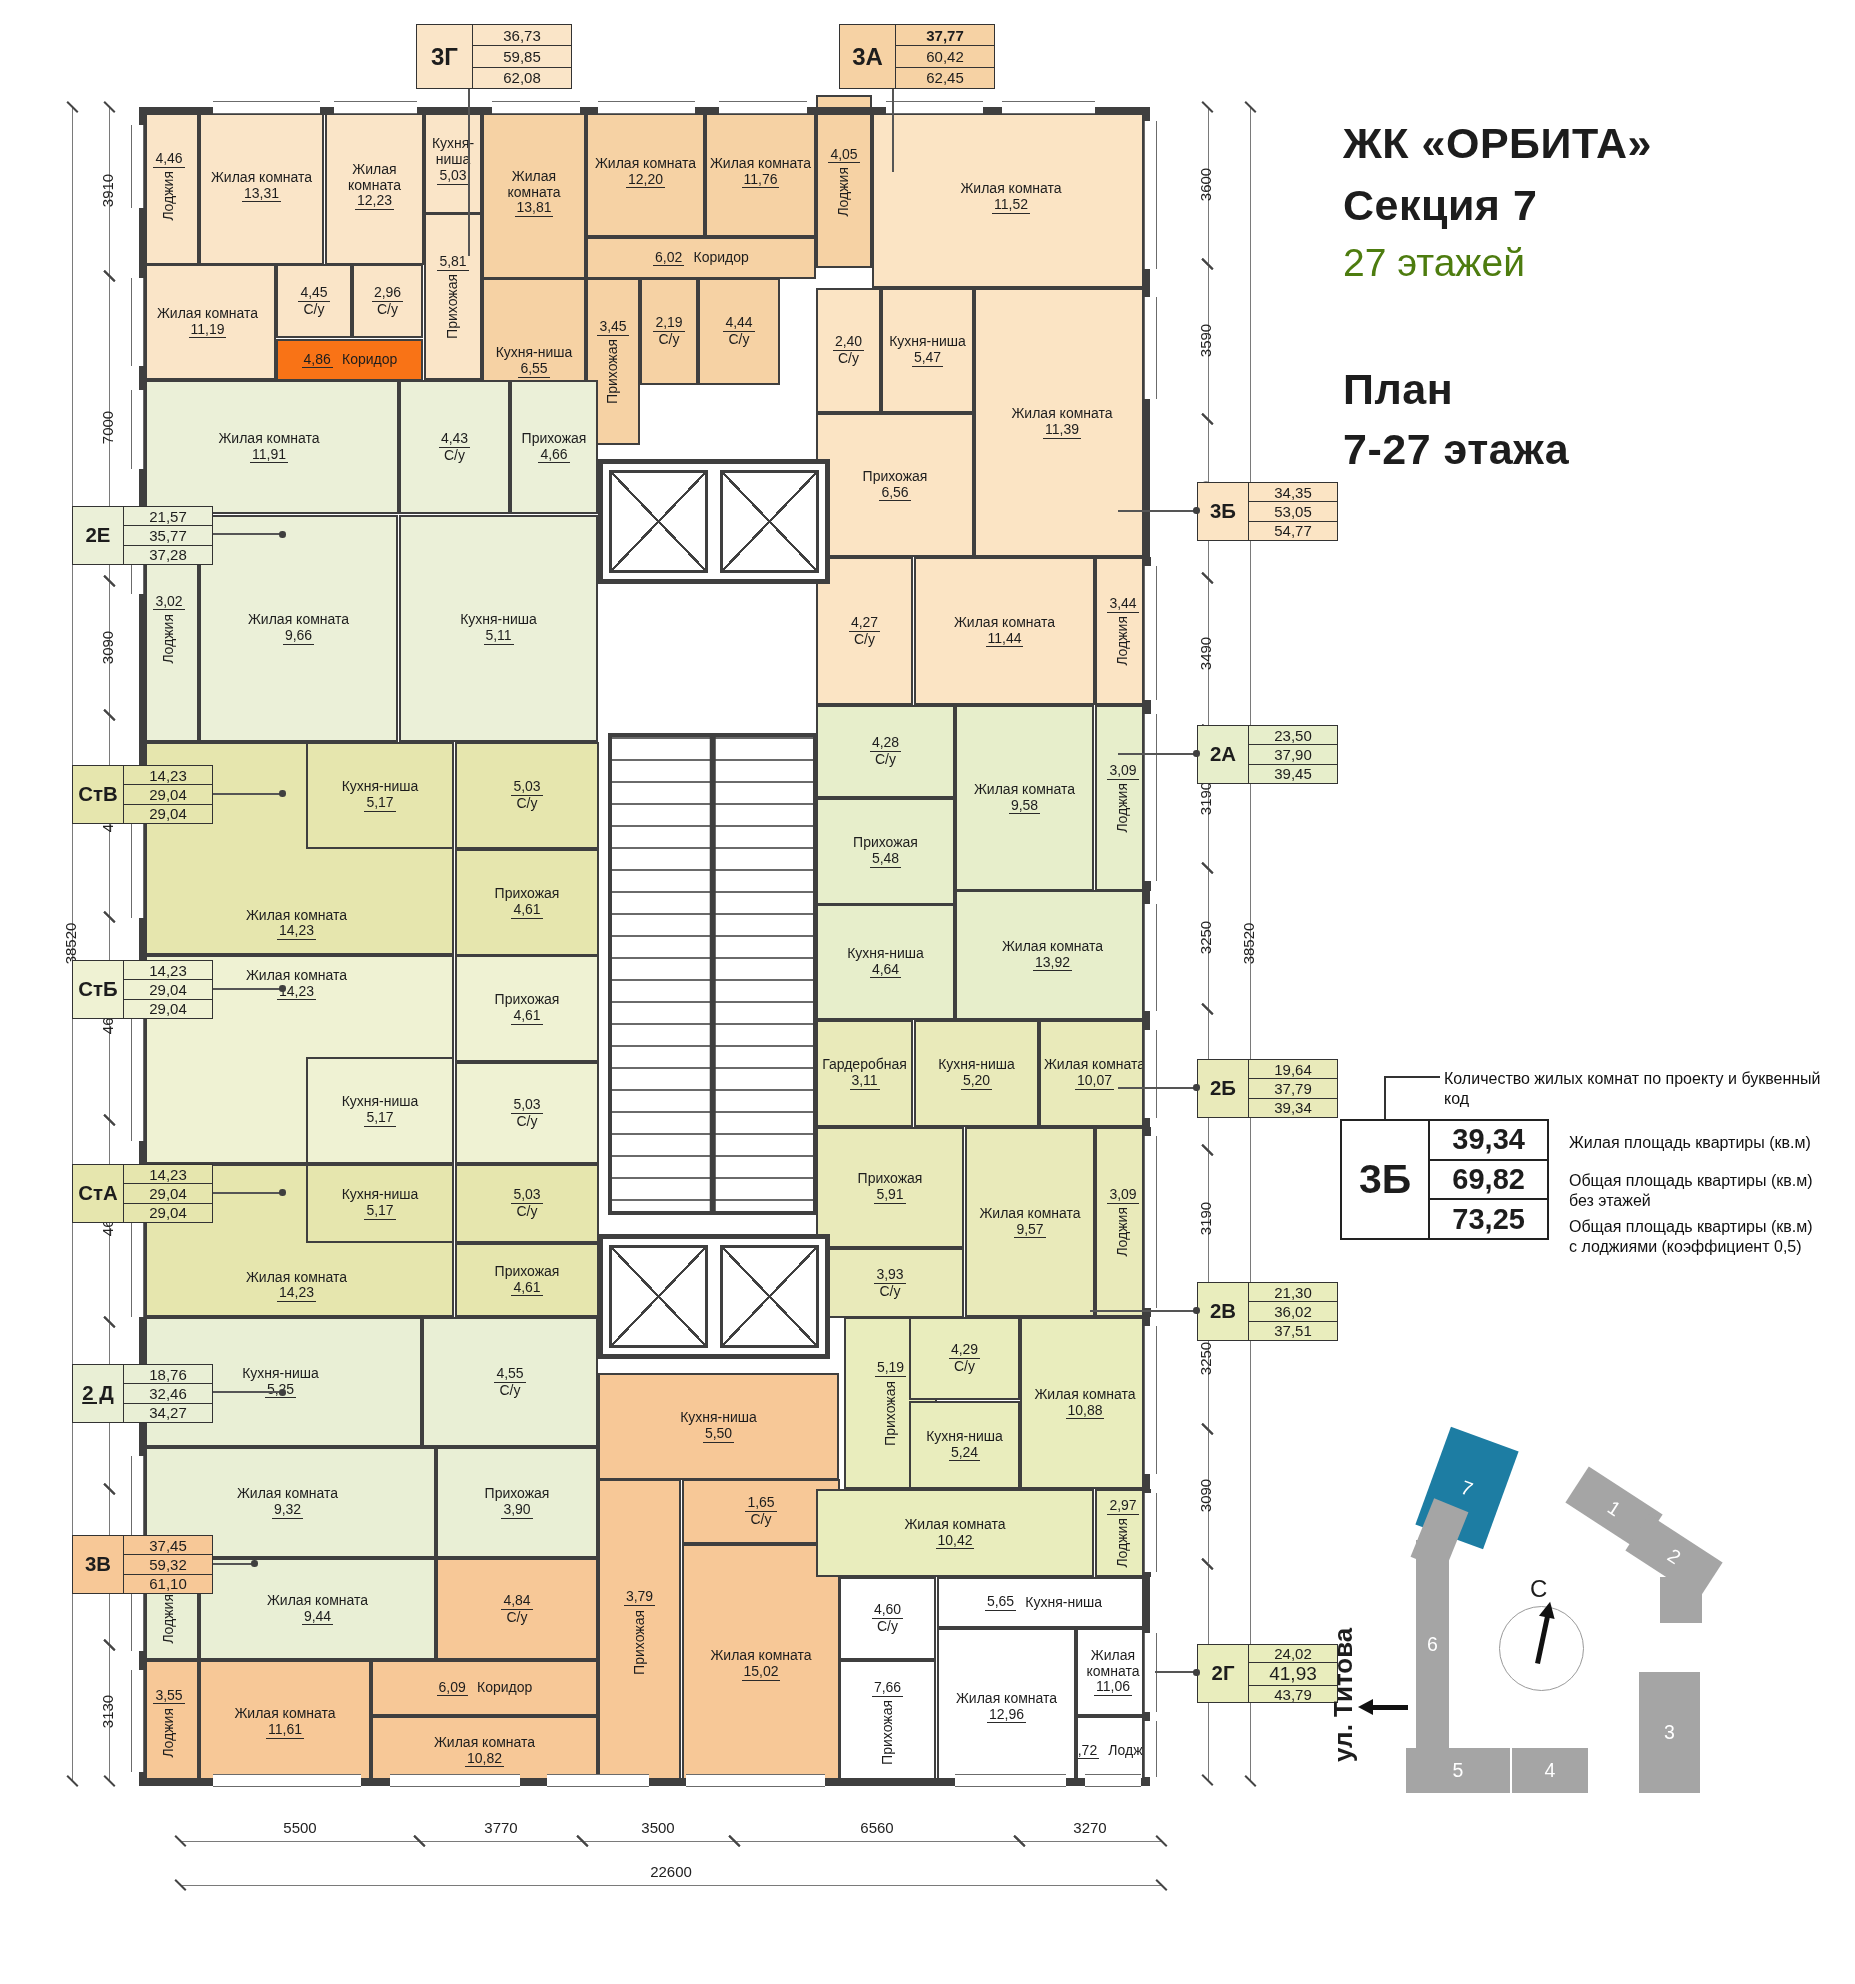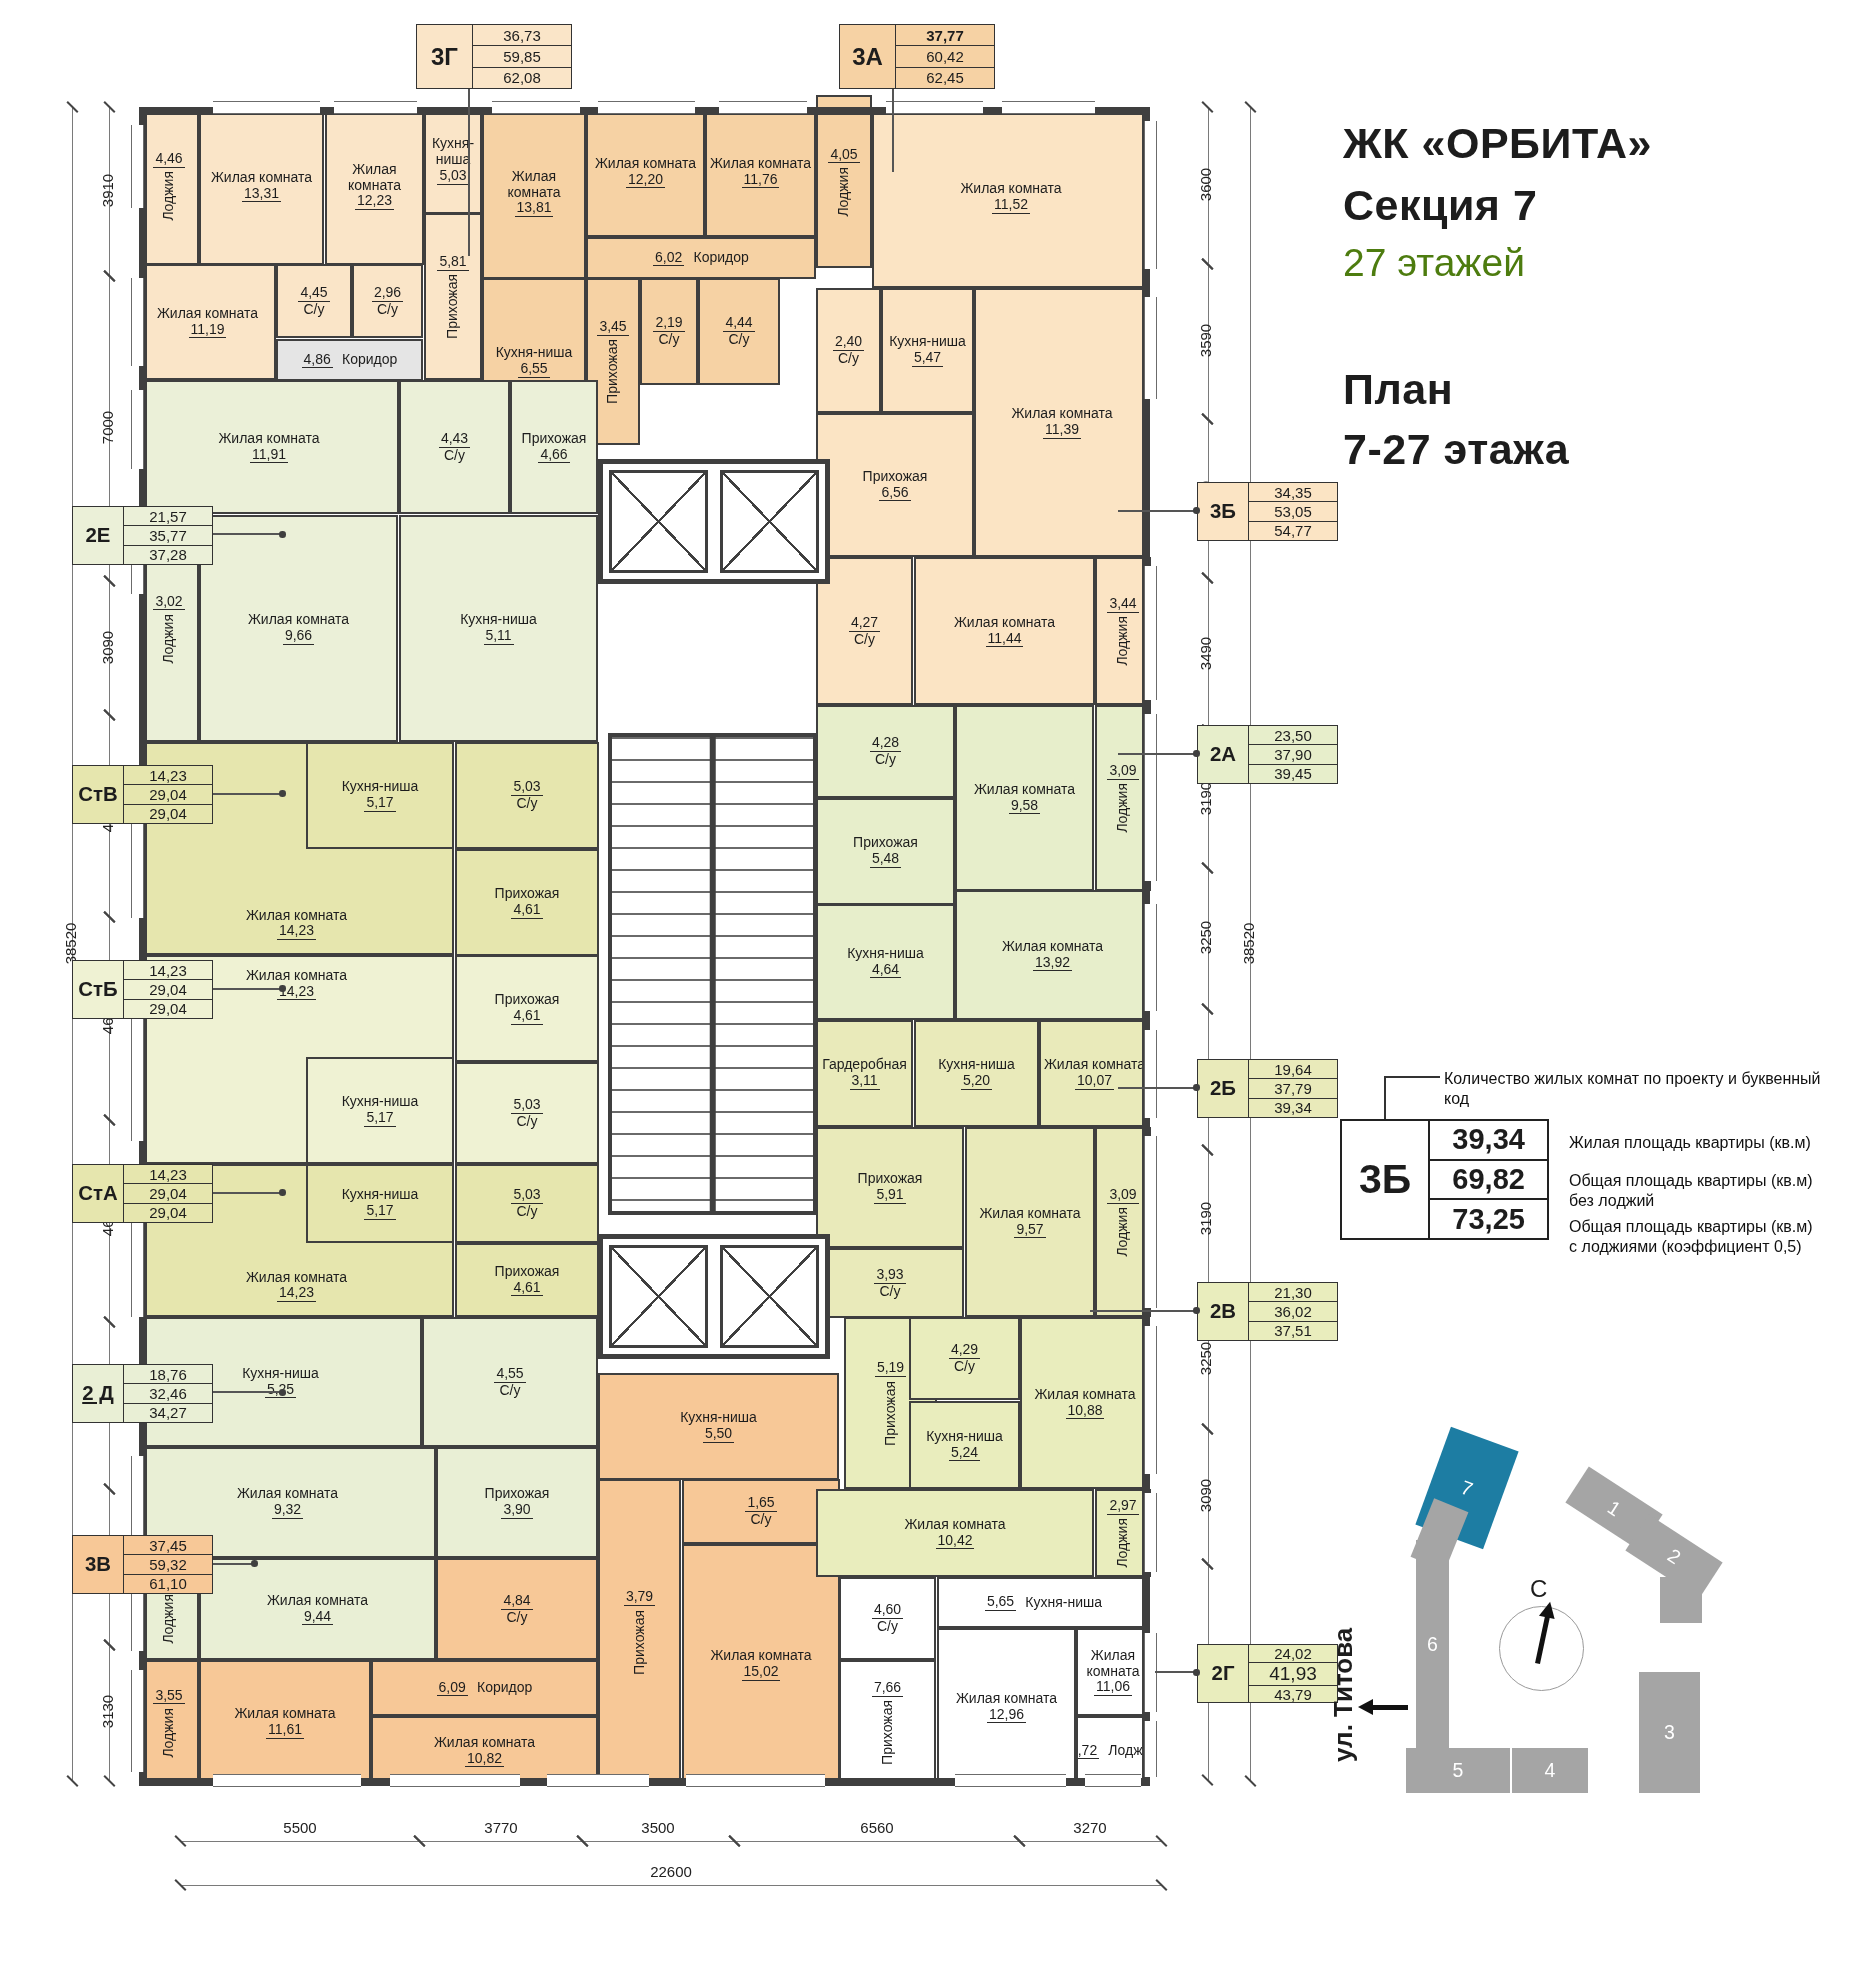--- a/index.html
+++ b/index.html
@@ -217,21 +217,21 @@
         <div class="ar">11,19</div>
       </div>
       <div class="room" style="left: 276px; top: 264px; width: 76px; height: 74px; background: rgb(250, 229, 200);">
         <div class="ar">4,45</div>
         <div class="nm">С/у</div>
       </div>
       <div class="room" style="left: 352px; top: 264px; width: 71px; height: 74px; background: rgb(250, 229, 200);">
         <div class="ar">2,96</div>
         <div class="nm">С/у</div>
       </div>
-      <div class="room row" style="left: 276px; top: 339px; width: 147px; height: 42px; background: #e5e5e5;">
+      <div class="room row" style="left: 276px; top: 339px; width: 147px; height: 42px; background: #f97316;">
         <div class="ar">4,86</div>
         <div class="nm">Коридор</div>
       </div>
       <div class="room" style="left: 482px; top: 107px; width: 104px; height: 172px; background: rgb(246, 210, 164);">
         <div class="nm">Жилая комната</div>
         <div class="ar">13,81</div>
       </div>
       <div class="room" style="left: 586px; top: 107px; width: 119px; height: 130px; background: rgb(246, 210, 164);">
         <div class="nm">Жилая комната</div>
         <div class="ar">12,20</div>
@@ -723,21 +723,21 @@
   <div class="lg-box" style="left:1340px;top:1119px;width:209px;height:121px;">
     <div class="lg-code">3Б</div>
     <div class="lg-vals">
       <div>39,34</div>
       <div>69,82</div>
       <div>73,25</div>
     </div>
   </div>
   <div class="lg-note" style="left:1569px;top:1133px;width:278px;">Жилая площадь квартиры (кв.м)</div>
   <div class="lg-note" style="left:1569px;top:1171px;width:278px;">
-    <span>Общая площадь квартиры (кв.м)</span><br><span>без лоджий</span>
+    <span>Общая площадь квартиры (кв.м)</span><br><span>без этажей</span>
   </div>
   <div class="lg-note" style="left:1569px;top:1217px;width:278px;">
     <span>Общая площадь квартиры (кв.м)</span><br><span>с лоджиями (коэффициент 0,5)</span>
   </div>
 </div>
 
 <div>
   <div class="bld hl" style="left:1431px;top:1436px;width:72px;height:104px;transform:rotate(20deg);">7</div>
   <div class="bld" style="left:1421px;top:1503px;width:37px;height:63px;transform:rotate(22deg);"></div>
   <div class="bld" style="left:1416px;top:1540px;width:33px;height:209px;">6</div>

